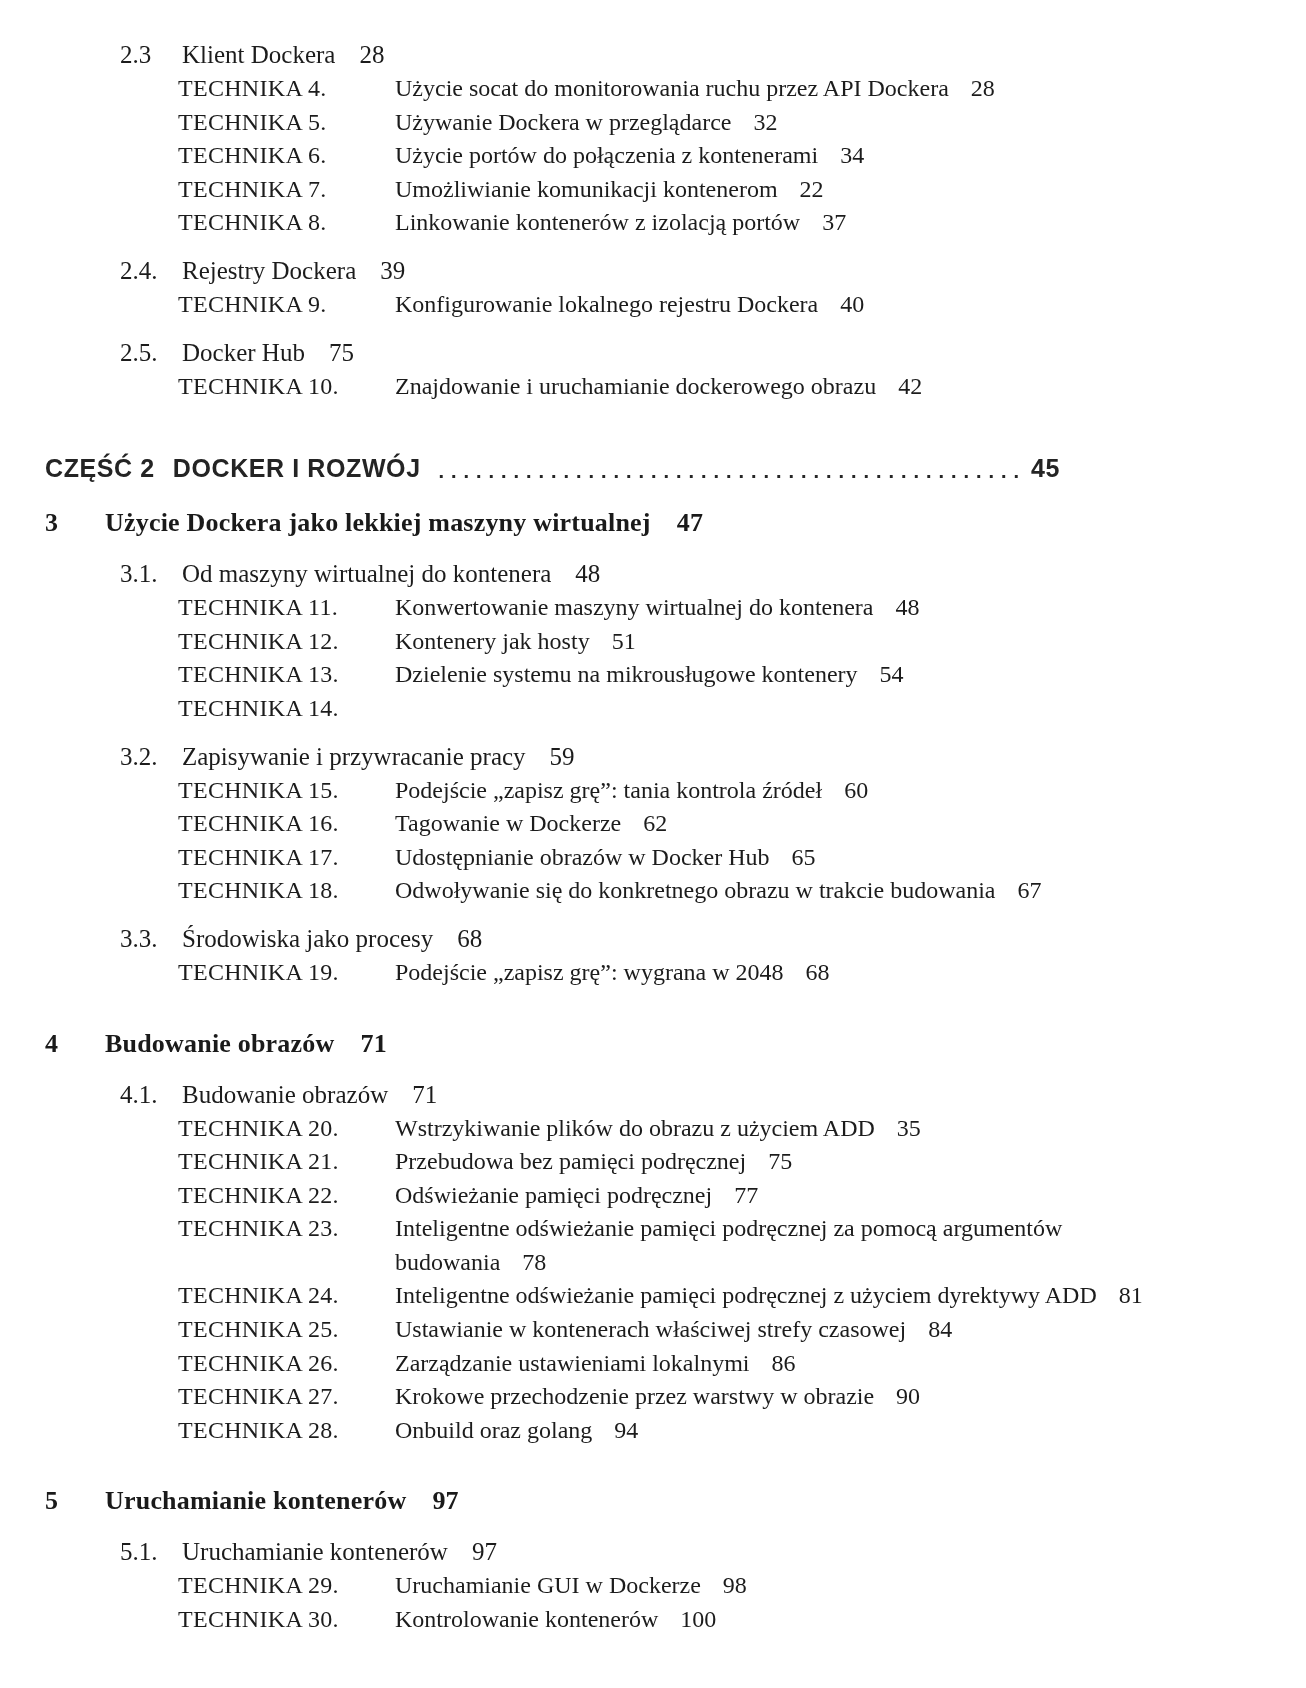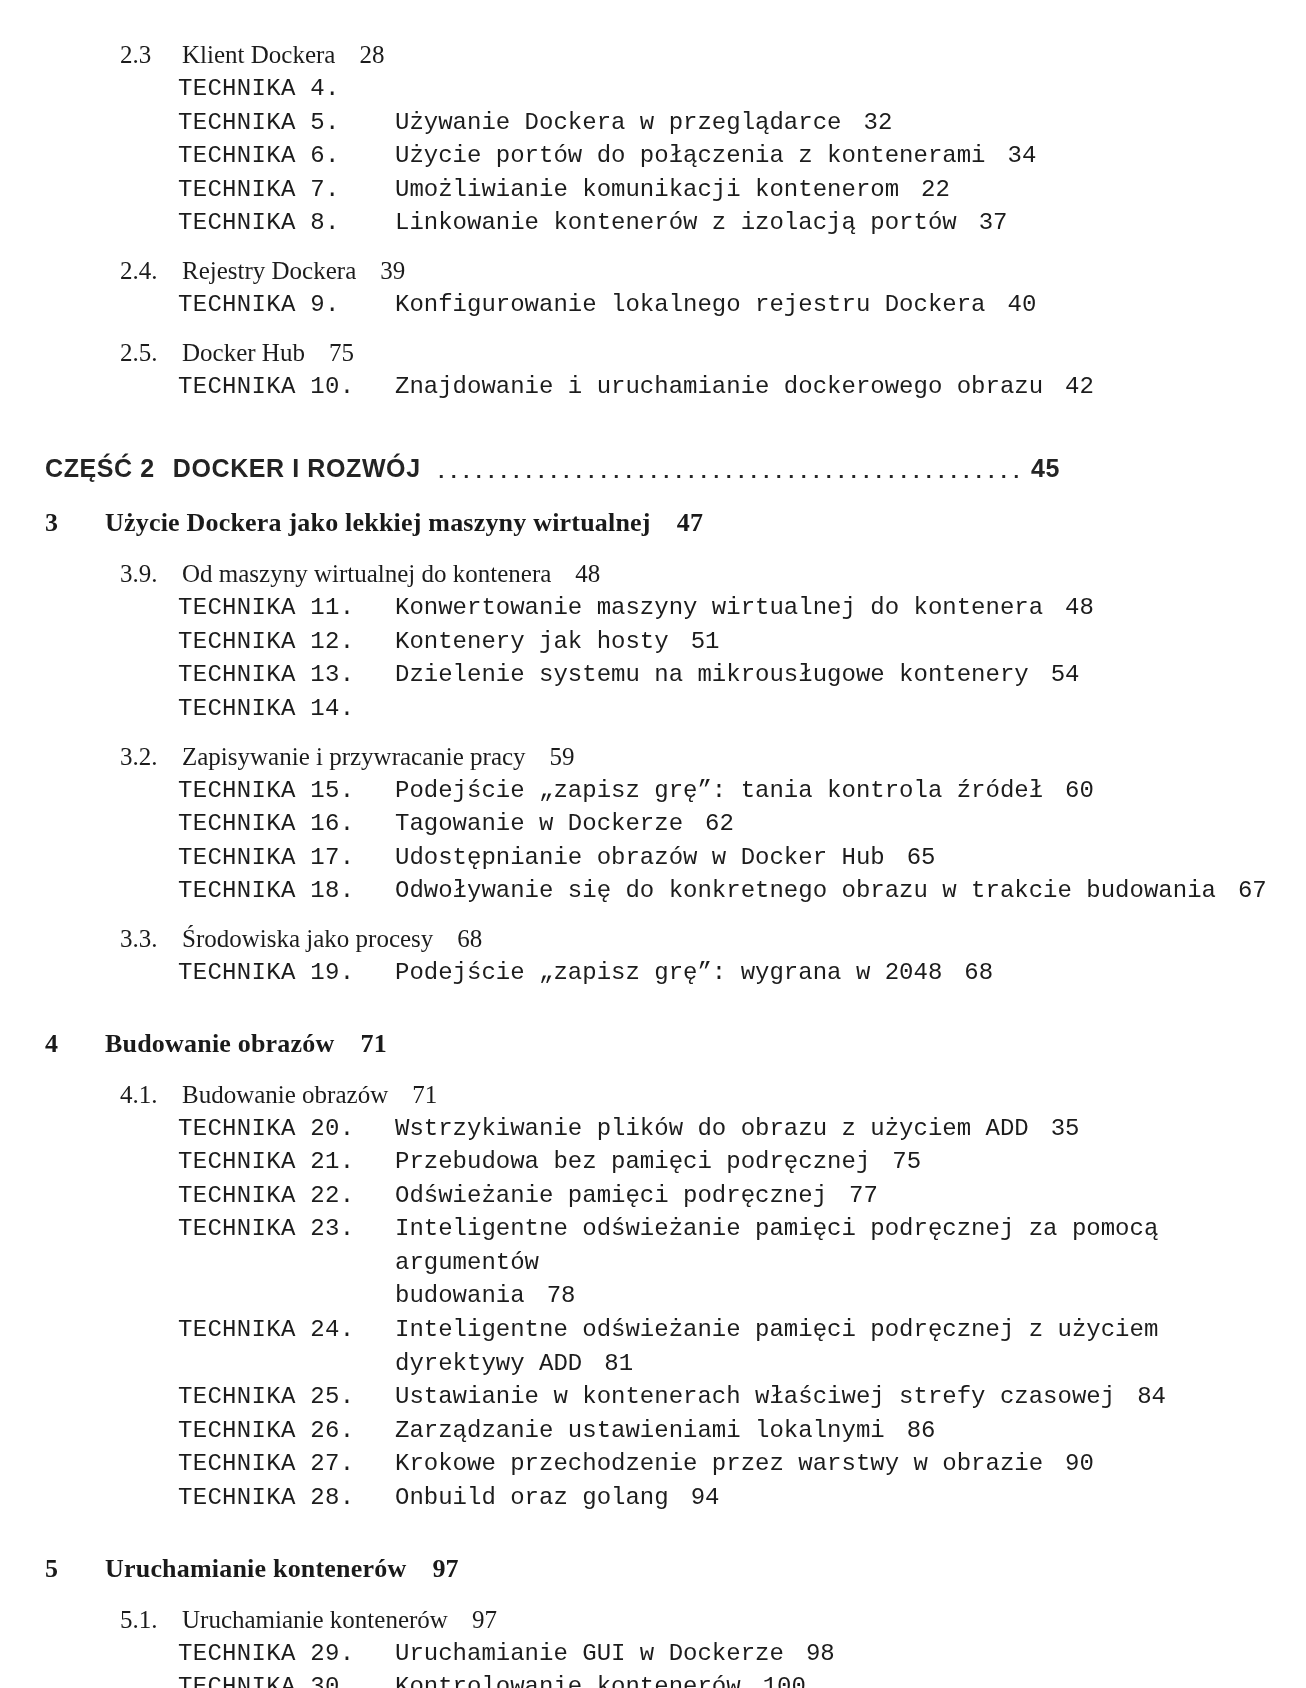--- a/index.html
+++ b/index.html
@@ -31,21 +31,20 @@
     line-height: 34px;
   }
   .section .num { flex: none; width: 62px; }
   .section .pg  { margin-left: 24px; }
 
   
   .technique {
     padding-left: 178px;
     font-size: 24px;
     line-height: 33.6px;
-    font-family: Liberation Mono, monospace;
   }
   .technique .label { flex: none; width: 217px; letter-spacing: 0.3px; }
   .technique .body  { max-width: 900px; }
   .technique .pg    { margin-left: 22px; }
 
   
   .part {
     margin-top: 46px;
     padding-left: 45px;
     padding-right: 246px;
@@ -89,20 +88,21 @@
 <body>
 
 <div class="page">
   <div class="toc">
       <div class="row section">
         <span class="num">2.3</span>
         <span class="body"><span class="ttl">Klient Dockera</span><span class="pg">28</span></span>
       </div>
       <div class="row technique">
         <span class="label">TECHNIKA 4.</span>
+        <span class="body"><span class="ttl">Użycie socat do monitorowania ruchu przez API Dockera</span><span class="pg">28</span></span>
       </div>
       <div class="row technique">
         <span class="label">TECHNIKA 5.</span>
         <span class="body"><span class="ttl">Używanie Dockera w przeglądarce</span><span class="pg">32</span></span>
       </div>
       <div class="row technique">
         <span class="label">TECHNIKA 6.</span>
         <span class="body"><span class="ttl">Użycie portów do połączenia z kontenerami</span><span class="pg">34</span></span>
       </div>
       <div class="row technique">
@@ -133,21 +133,21 @@
         <span class="label">CZĘŚĆ 2</span>
         <span class="ttl">DOCKER I ROZWÓJ</span>
         <span class="leader"></span>
         <span class="pg">45</span>
       </div>
       <div class="row chapter">
         <span class="num">3</span>
         <span class="body"><span class="ttl">Użycie Dockera jako lekkiej maszyny wirtualnej</span><span class="pg">47</span></span>
       </div>
       <div class="row section">
-        <span class="num">3.9.</span>
+        <span class="num">3.1.</span>
         <span class="body"><span class="ttl">Od maszyny wirtualnej do kontenera</span><span class="pg">48</span></span>
       </div>
       <div class="row technique">
         <span class="label">TECHNIKA 11.</span>
         <span class="body"><span class="ttl">Konwertowanie maszyny wirtualnej do kontenera</span><span class="pg">48</span></span>
       </div>
       <div class="row technique">
         <span class="label">TECHNIKA 12.</span>
         <span class="body"><span class="ttl">Kontenery jak hosty</span><span class="pg">51</span></span>
       </div>

